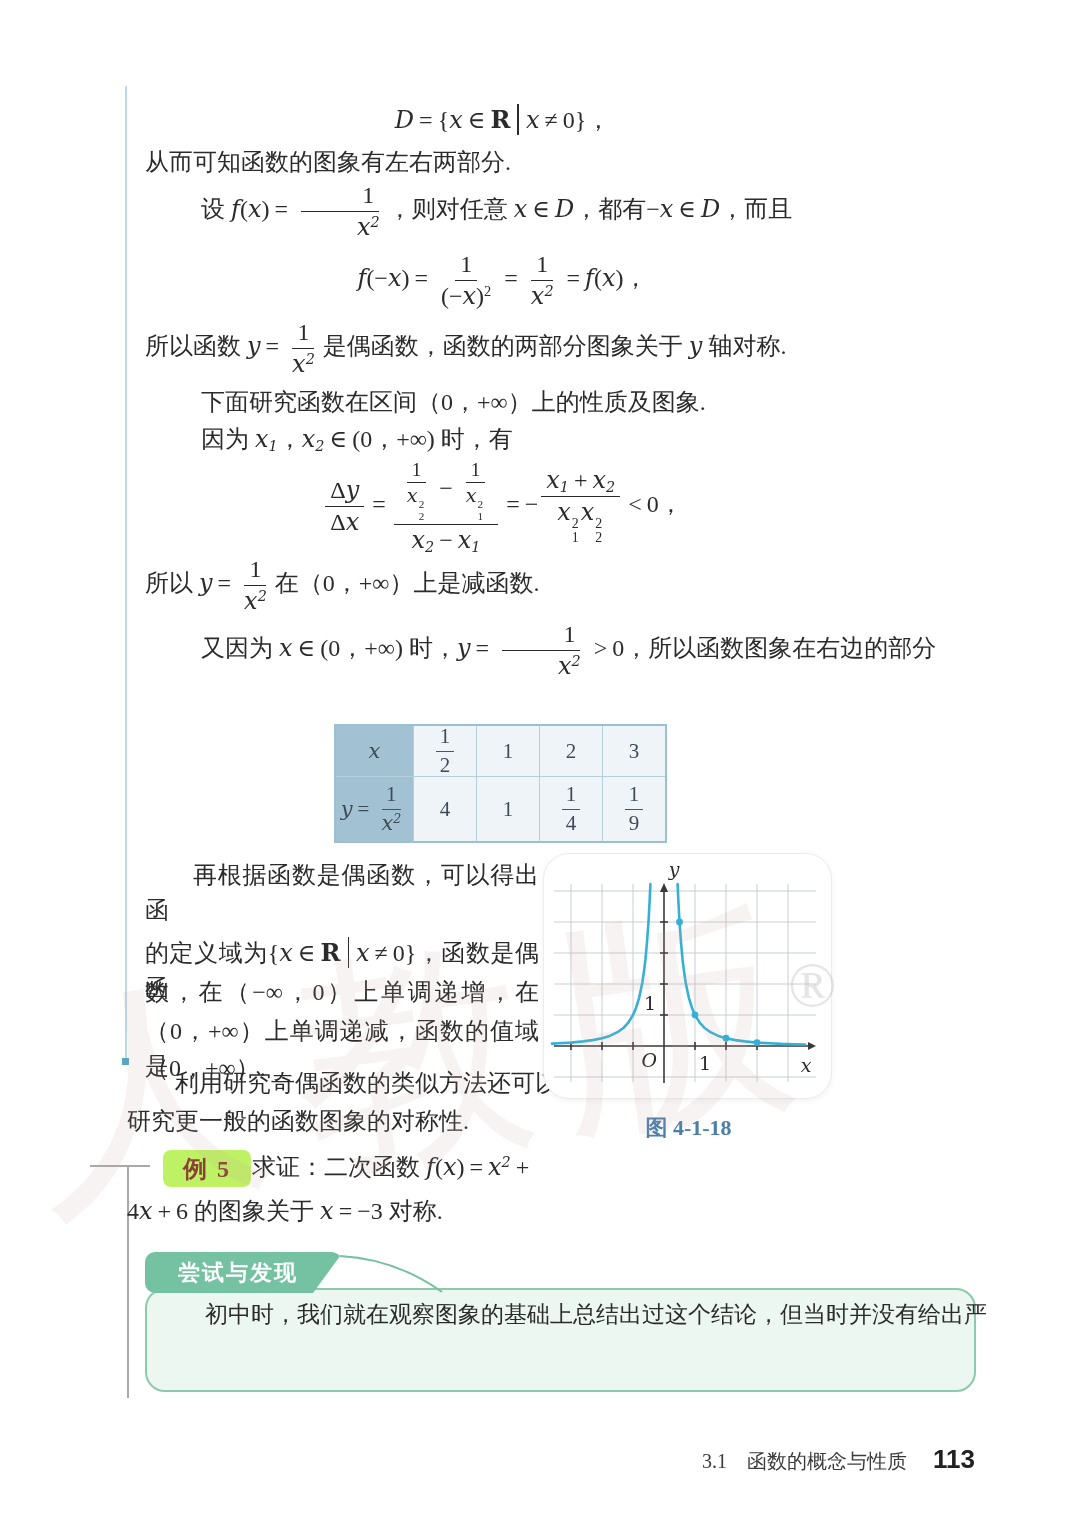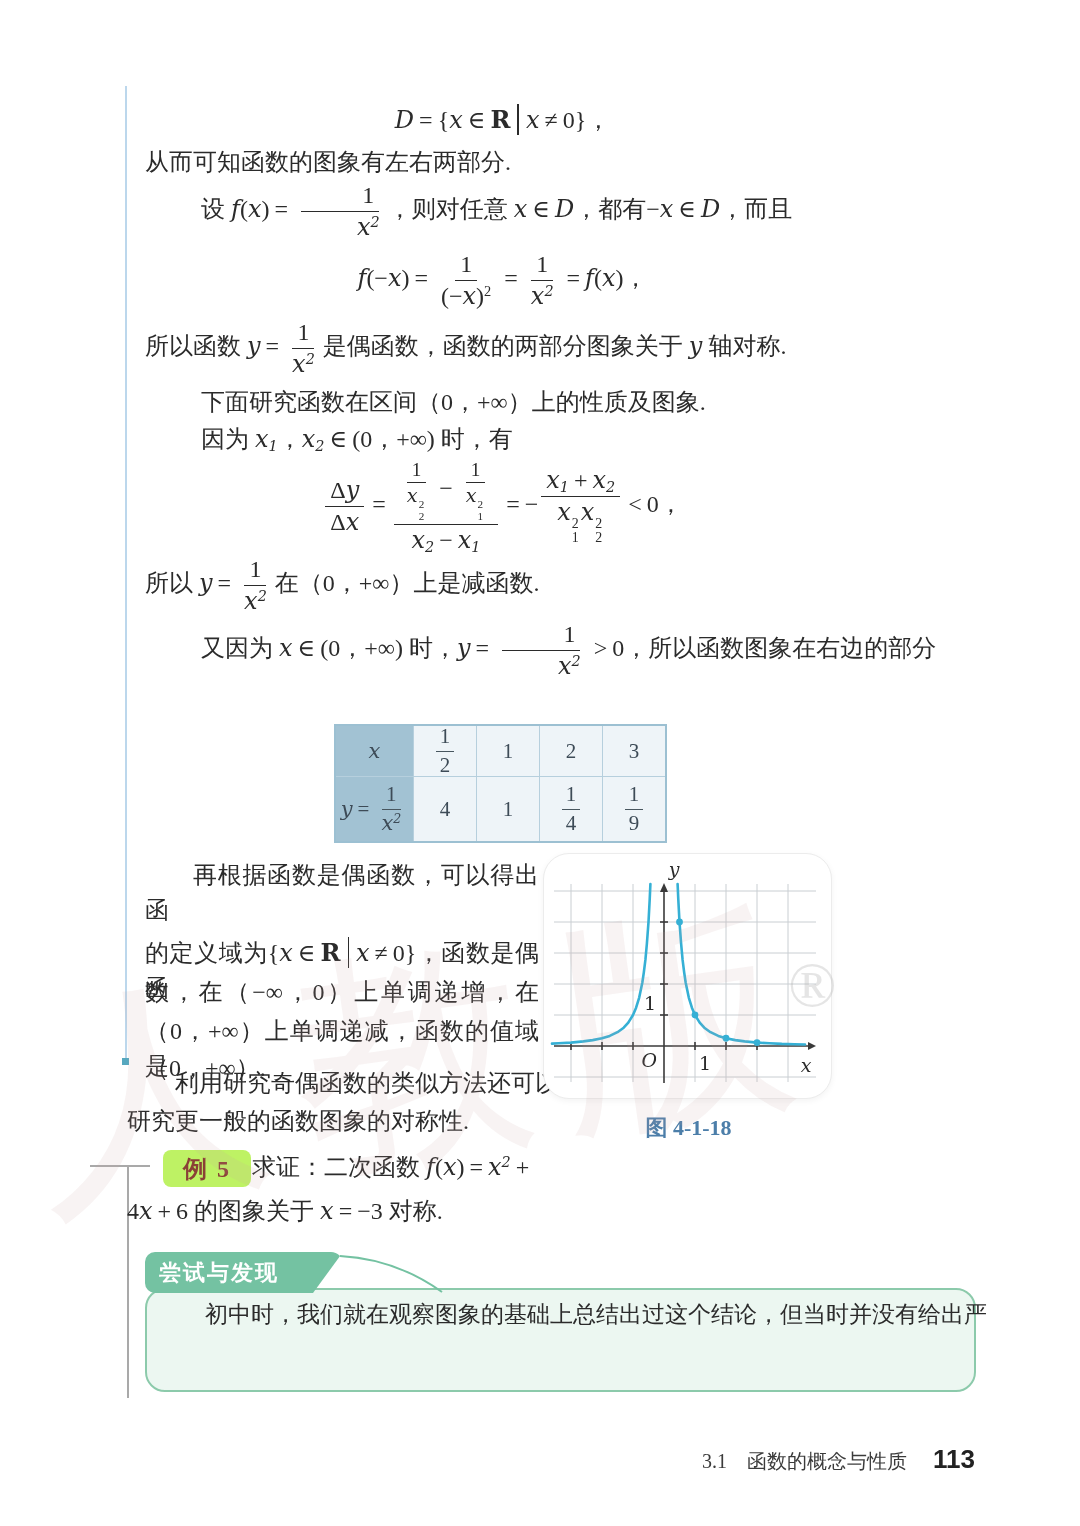--- a/index.html
+++ b/index.html
@@ -45,21 +45,21 @@
   
   .badge{left:163px;top:1150px;width:88px;height:37px;background:#bef264;border-radius:8px;
          color:#8a4036;font-weight:bold;font-size:24px;display:flex;align-items:center;
          justify-content:center;z-index:2;letter-spacing:2px;}
   .brh{left:90px;top:1165px;width:60px;height:2px;background:#a9a9a9;}
   .brv{left:127px;top:1165px;width:2px;height:233px;background:#a9a9a9;}
   
   .tab{left:145px;top:1252px;width:198px;height:41px;background:#74c2a2;
        border-radius:10px 12px 0 10px;clip-path:polygon(0 0,100% 0,calc(100% - 30px) 100%,0 100%);
        color:#fff;font-weight:bold;font-size:22px;display:flex;align-items:center;
-       padding-left:14px;box-sizing:border-box;z-index:4;letter-spacing:2px;
+       padding-left:33px;box-sizing:border-box;z-index:4;letter-spacing:2px;
        font-family:"Liberation Sans","DejaVu Sans",sans-serif;}
   .flourish{left:318px;top:1250px;z-index:3;}
   .greenbox{left:145px;top:1288px;width:831px;height:104px;background:#ecf7f1;
             border:2px solid #8ccaab;border-radius:20px;box-sizing:border-box;z-index:1;}
   .boxline{position:absolute;font-size:23px;white-space:nowrap;z-index:5;}
   
   .footer{left:0;top:1444px;width:975px;display:flex;justify-content:flex-end;
           align-items:baseline;gap:26px;}
   .fsection{font-size:20px;color:#3b3b3b;}
   .fpage{font-size:26px;font-weight:bold;font-family:"Liberation Sans","DejaVu Sans",sans-serif;color:#222;}

